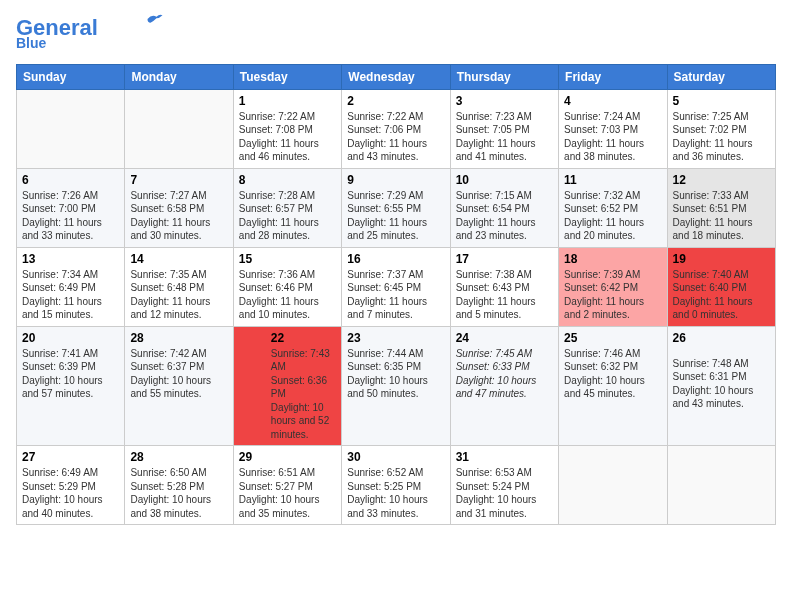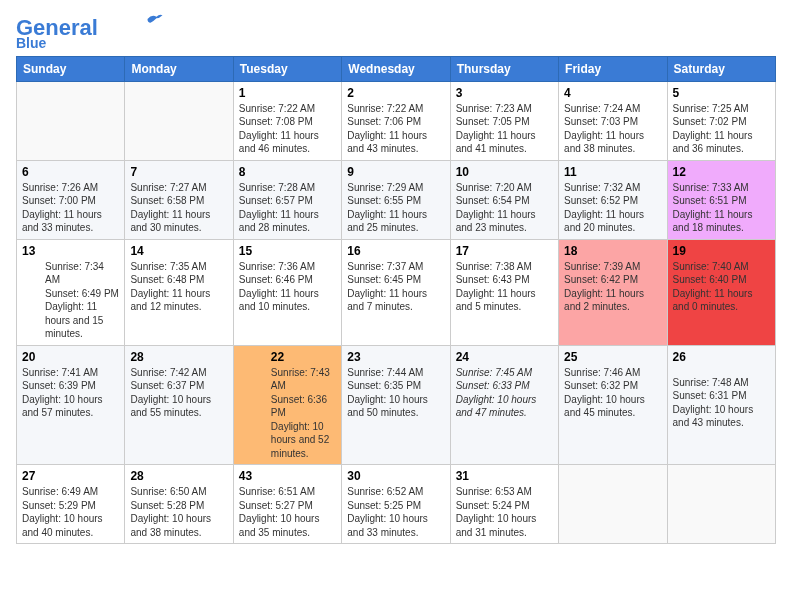--- a/index.html
+++ b/index.html
@@ -7,21 +7,21 @@
       font-family: Arial, sans-serif;
       background: #fff;
       width: 792px;
       min-height: 612px;
       padding: 16px;
     }
     .header {
       display: flex;
       justify-content: space-between;
       align-items: flex-start;
-      margin-bottom: 4px;
+      margin-bottom: 12px;
     }
     .logo {
       display: flex;
       flex-direction: column;
       align-items: flex-start;
     }
     .logo-text {
       font-size: 22px;
       font-weight: bold;
       color: #1a1a2e;
@@ -168,41 +168,41 @@
 Daylight: 11 hours and 28 minutes.</div>
         </td>
         <td style="background: rgb(245, 247, 250);">
           <span class="day-num">9</span>
           <div class="day-info" style="white-space: pre-line;">Sunrise: 7:29 AM
 Sunset: 6:55 PM
 Daylight: 11 hours and 25 minutes.</div>
         </td>
         <td style="background: rgb(245, 247, 250);">
           <span class="day-num">10</span>
-          <div class="day-info" style="white-space: pre-line;">Sunrise: 7:20 AM
+          <div class="day-info" style="white-space: pre-line;">Sunrise: 7:15 AM
 Sunset: 6:54 PM
 Daylight: 11 hours and 23 minutes.</div>
         </td>
         <td style="background: rgb(245, 247, 250);">
           <span class="day-num">11</span>
           <div class="day-info" style="white-space: pre-line;">Sunrise: 7:32 AM
 Sunset: 6:52 PM
 Daylight: 11 hours and 20 minutes.</div>
         </td>
-        <td style="background: #f0abfc;">
+        <td style="background: #e5e5e5;">
           <span class="day-num">12</span>
           <div class="day-info" style="white-space: pre-line;">Sunrise: 7:33 AM
 Sunset: 6:51 PM
 Daylight: 11 hours and 18 minutes.</div>
         </td>
       </tr>
       <tr>
         <td style="background: rgb(255, 255, 255);">
           <span class="day-num">13</span>
-          <div class="day-info" style="white-space: pre-line; margin-left: 23px;">Sunrise: 7:34 AM
+          <div class="day-info" style="white-space: pre-line;">Sunrise: 7:34 AM
 Sunset: 6:49 PM
 Daylight: 11 hours and 15 minutes.</div>
         </td>
         <td style="background: rgb(255, 255, 255);">
           <span class="day-num">14</span>
           <div class="day-info" style="white-space: pre-line;">Sunrise: 7:35 AM
 Sunset: 6:48 PM
 Daylight: 11 hours and 12 minutes.</div>
         </td>
         <td style="background: rgb(255, 255, 255);">
@@ -242,21 +242,21 @@
           <div class="day-info" style="white-space: pre-line;">Sunrise: 7:41 AM
 Sunset: 6:39 PM
 Daylight: 10 hours and 57 minutes.</div>
         </td>
         <td style="background: rgb(245, 247, 250);">
           <span class="day-num">28</span>
           <div class="day-info" style="white-space: pre-line;">Sunrise: 7:42 AM
 Sunset: 6:37 PM
 Daylight: 10 hours and 55 minutes.</div>
         </td>
-        <td style="background: #fdba74; padding-left: 37px;">
+        <td style="background: #ef4444; padding-left: 37px;">
           <span class="day-num">22</span>
           <div class="day-info" style="white-space: pre-line;">Sunrise: 7:43 AM
 Sunset: 6:36 PM
 Daylight: 10 hours and 52 minutes.</div>
         </td>
         <td style="background: rgb(245, 247, 250);">
           <span class="day-num">23</span>
           <div class="day-info" style="white-space: pre-line;">Sunrise: 7:44 AM
 Sunset: 6:35 PM
 Daylight: 10 hours and 50 minutes.</div>
@@ -287,21 +287,21 @@
 Sunset: 5:29 PM
 Daylight: 10 hours and 40 minutes.</div>
         </td>
         <td style="background: rgb(255, 255, 255);">
           <span class="day-num">28</span>
           <div class="day-info" style="white-space: pre-line;">Sunrise: 6:50 AM
 Sunset: 5:28 PM
 Daylight: 10 hours and 38 minutes.</div>
         </td>
         <td style="background: rgb(255, 255, 255);">
-          <span class="day-num">43</span>
+          <span class="day-num">29</span>
           <div class="day-info" style="white-space: pre-line;">Sunrise: 6:51 AM
 Sunset: 5:27 PM
 Daylight: 10 hours and 35 minutes.</div>
         </td>
         <td style="background: rgb(255, 255, 255);">
           <span class="day-num">30</span>
           <div class="day-info" style="white-space: pre-line;">Sunrise: 6:52 AM
 Sunset: 5:25 PM
 Daylight: 10 hours and 33 minutes.</div>
         </td>

